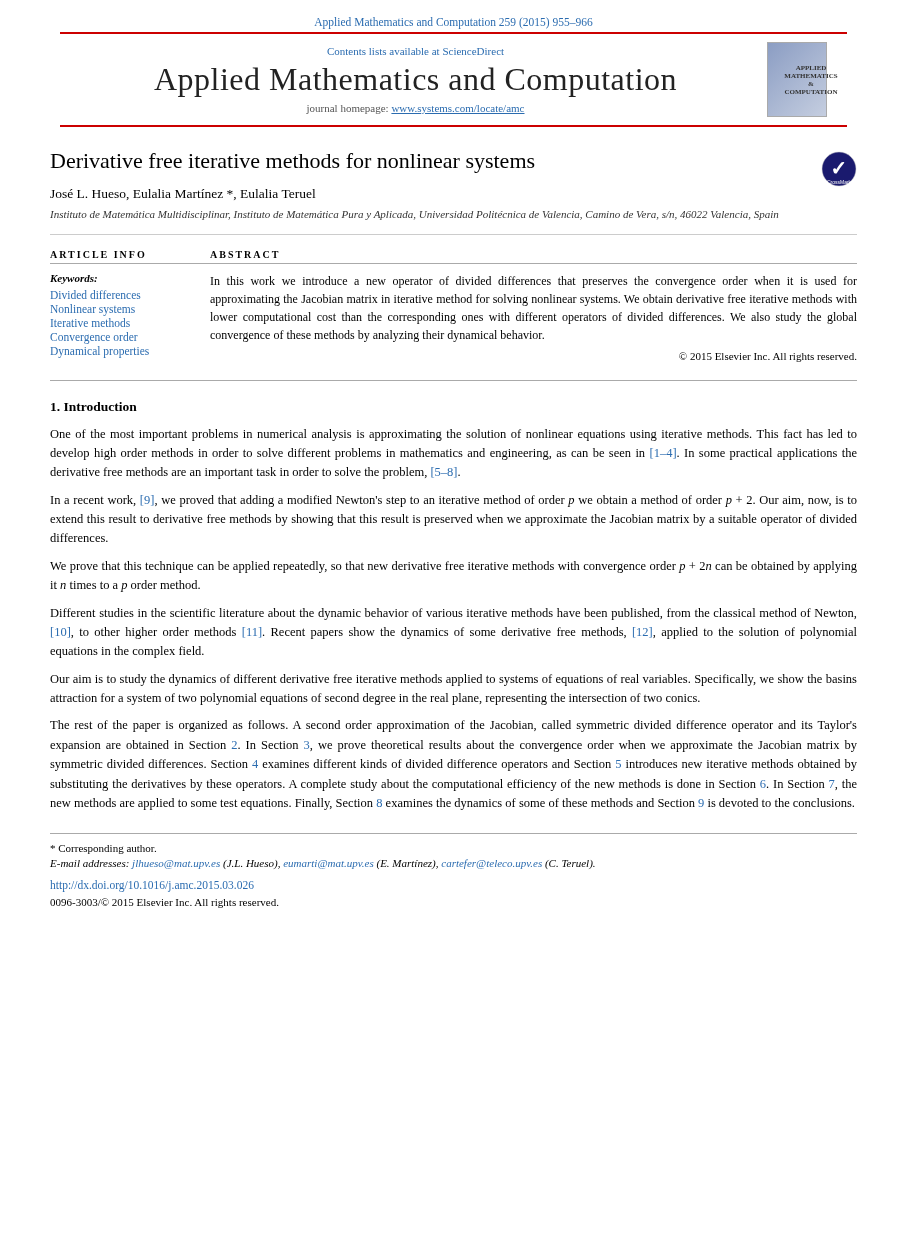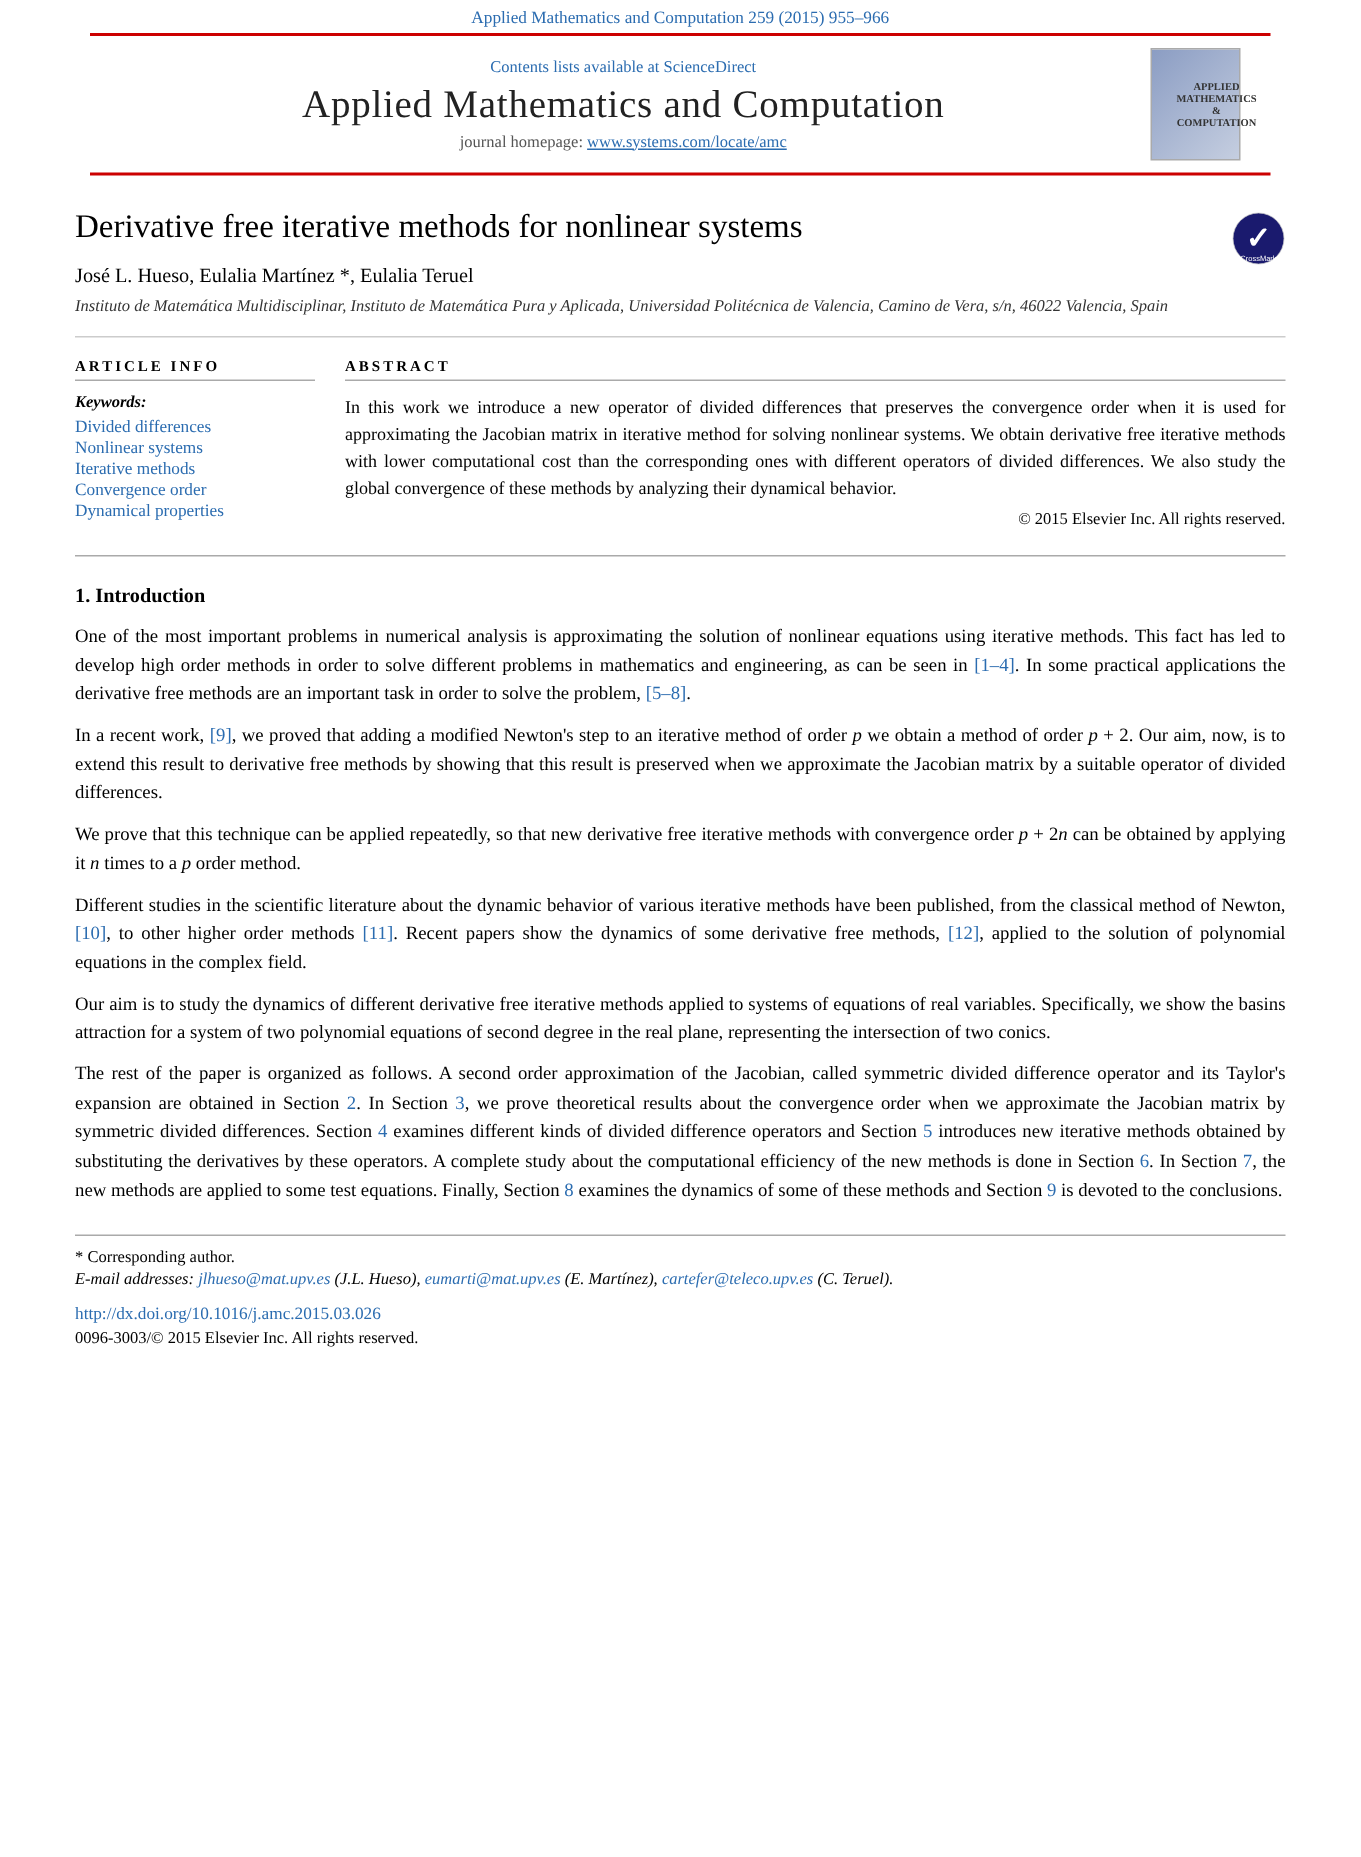--- a/index.html
+++ b/index.html
@@ -6,21 +6,21 @@
     body {
       background: #fff;
       font-family: "Times New Roman", Times, serif;
       font-size: 13px;
       color: #000;
       width: 907px;
       min-height: 1238px;
     }
     .top-bar {
       text-align: center;
-      padding: 6px 0 4px;
+      padding: 16px 0 4px;
       font-size: 11.5px;
       color: #2b6cb0;
     }
     .journal-header {
       border-top: 2px solid #c00;
       border-bottom: 2px solid #c00;
       display: flex;
       align-items: center;
       padding: 8px 20px;
       gap: 16px;
@@ -48,21 +48,21 @@
       flex: 1;
       text-align: center;
     }
     .science-direct-link {
       font-size: 11px;
       color: #2b6cb0;
       margin-bottom: 4px;
     }
     .science-direct-link a { color: #2b6cb0; text-decoration: none; }
     .journal-title-text {
-      font-size: 26px;
+      font-size: 32px;
       font-weight: normal;
       color: #222;
       letter-spacing: 0.5px;
       margin-bottom: 4px;
     }
     .journal-homepage {
       font-size: 11px;
       color: #555;
     }
     .journal-thumbnail {
@@ -95,21 +95,20 @@
       margin-bottom: 6px;
     }
     .affiliation-line {
       font-size: 11px;
       font-style: italic;
       color: #333;
       margin-bottom: 14px;
     }
     .two-col {
       display: flex;
-      gap: 20px;
       margin-top: 10px;
       border-top: 1px solid #ccc;
       padding-top: 14px;
     }
     .article-info {
       width: 160px;
       flex-shrink: 0;
     }
     .article-info .section-title {
       font-size: 10px;

